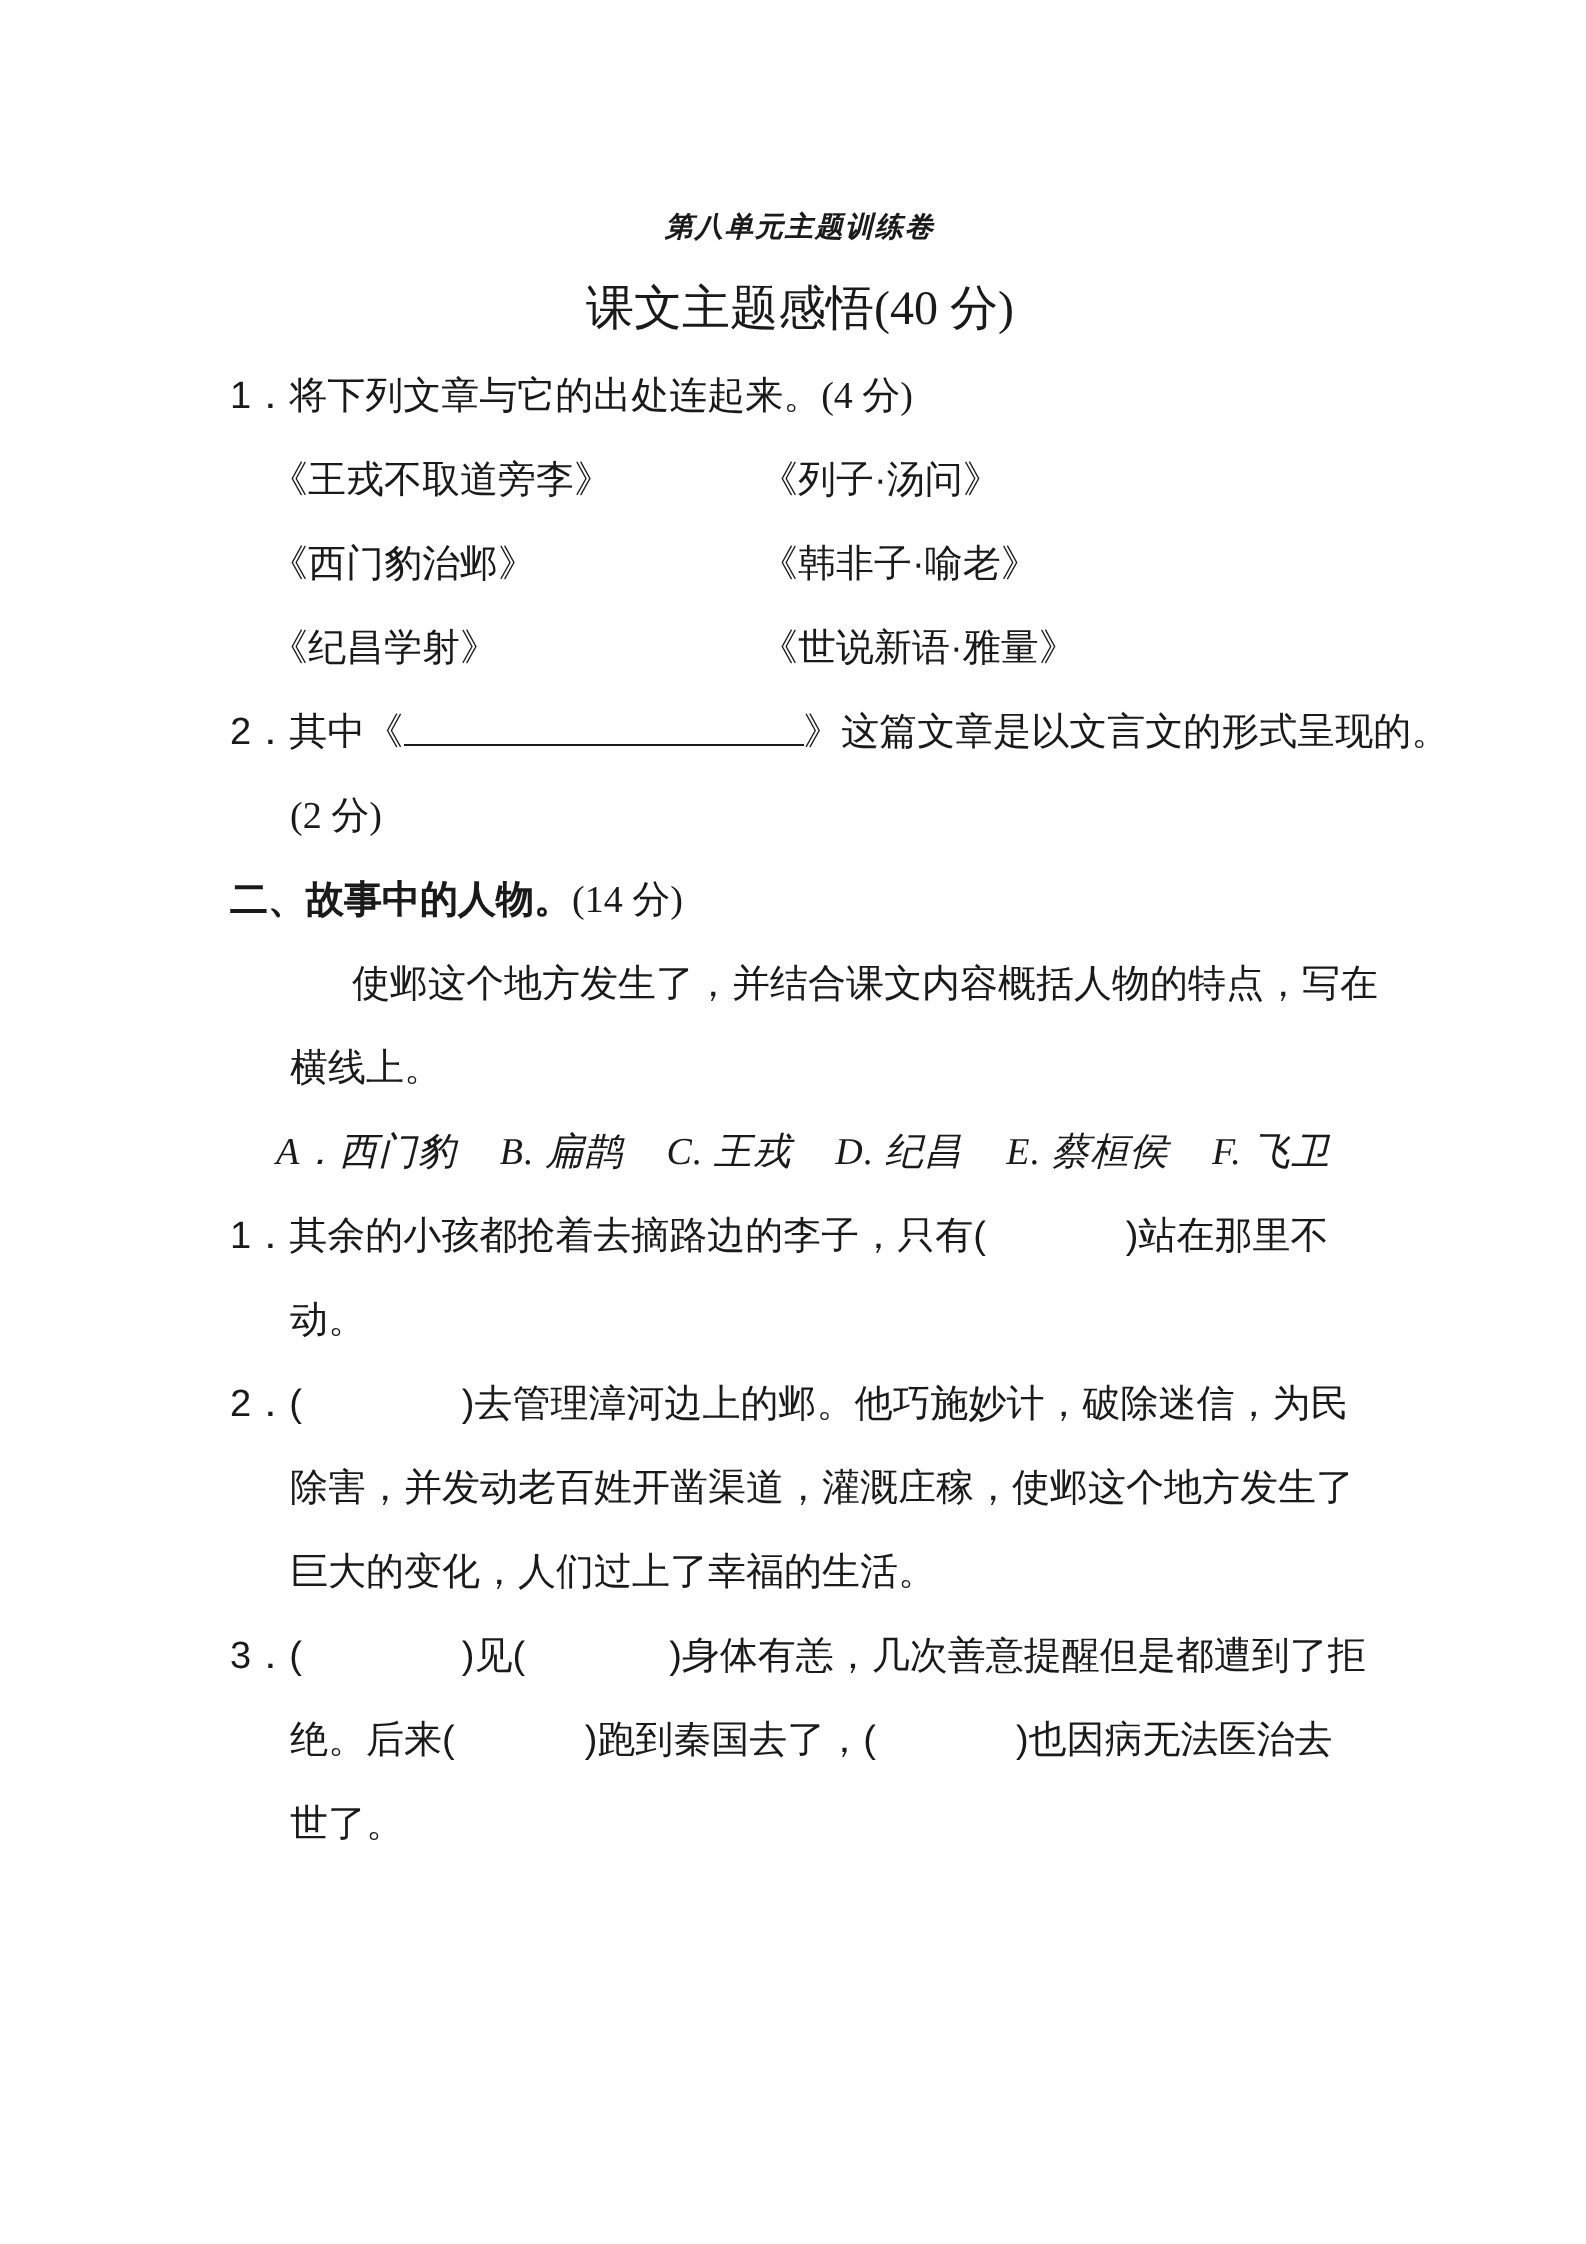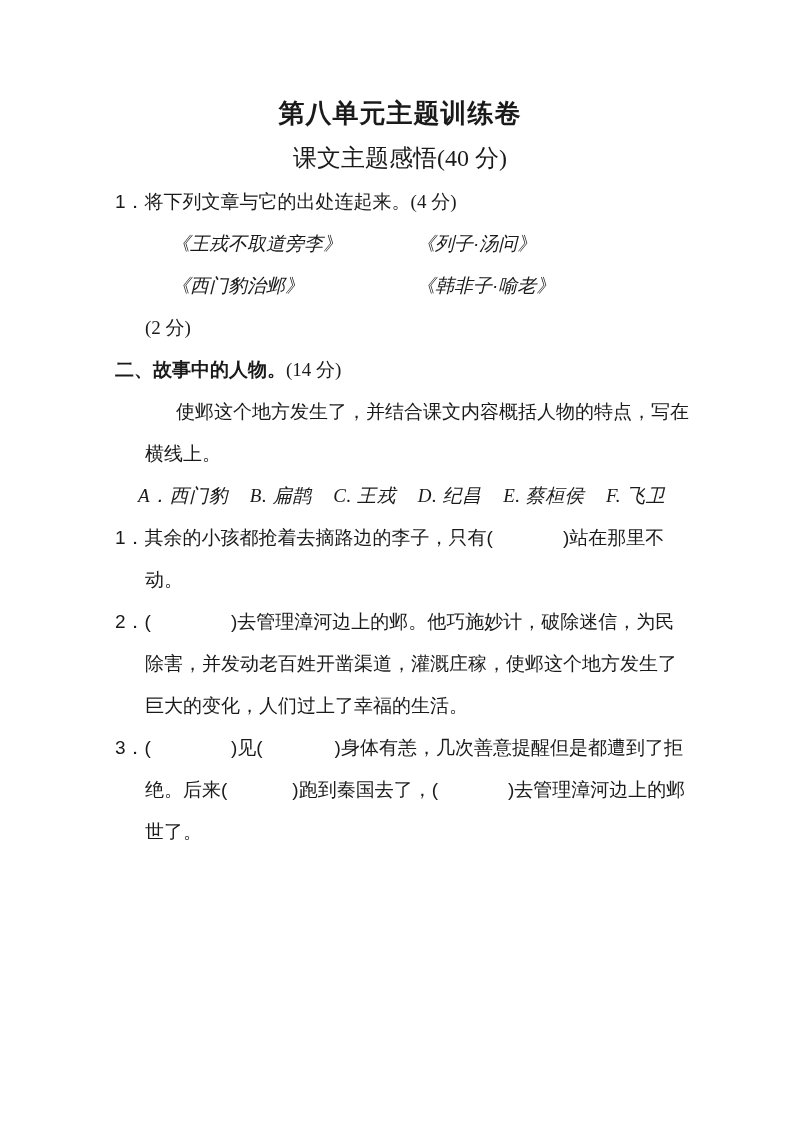--- a/index.html
+++ b/index.html
@@ -15,31 +15,32 @@
     box-sizing:border-box;
     padding:92px 108px 0 115px;
   }
   .line{
     line-height:42px;
     white-space:nowrap;
   }
   .center{text-align:center;}
   .title-text{
     font-weight:bold;
-    font-size:26px;
+    font-size:14px;
     letter-spacing:1px;
+    font-style:italic;
   }
   .subtitle-text{font-size:24px;}
   .bold{font-weight:bold;}
   .serif{font-family:"Liberation Serif", serif;}
   .kai{font-family:"Liberation Serif", serif;font-style:italic;}
   .indent-cont{margin-left:30px;}      
   .indent-intro{margin-left:61px;}     
   .indent-opts{margin-left:23px;}
-  .match-row{display:flex;margin-left:56px;font-style:italic;}
+  .match-row{display:flex;margin-left:20px;}
   .match-left{width:245px;flex:0 0 245px;}
   .gap{display:inline-block;height:1px;vertical-align:baseline;}
   .g65{width:65px;}
   .g70{width:70px;}
   .g72{width:72px;}
   .g80{width:80px;}
   .ublank{
     display:inline-block;
     width:200px;height:20px;
     border-bottom:1.6px solid #1a1a1a;
@@ -68,21 +69,28 @@
   </div>
 
   <div class="line match-row">
     <span class="match-left">《王戎不取道旁李》</span>
     <span>《列子·汤问》</span>
   </div>
   <div class="line match-row">
     <span class="match-left">《西门豹治邺》</span>
     <span>《韩非子·喻老》</span>
   </div>
+  <div class="line match-row">
+    <span class="match-left">《纪昌学射》</span>
+    <span>《世说新语·雅量》</span>
+  </div>
 
+  <div class="line">
+    <span>2．其中《</span><span class="ublank"></span><span>》这篇文章是以文言文的形式呈现的。</span>
+  </div>
   <div class="line indent-cont serif">(2 分)</div>
 
   <div class="line">
     <span class="bold">二、故事中的人物。</span><span class="serif">(14 分)</span>
   </div>
 
   <div class="line indent-intro">使邺这个地方发生了，并结合课文内容概括人物的特点，写在</div>
   <div class="line indent-cont">横线上。</div>
 
   <div class="line indent-opts kai">
@@ -102,17 +110,17 @@
   <div class="line">
     <span>2．(</span><span class="gap g80"></span><span>)去管理漳河边上的邺。他巧施妙计，破除迷信，为民</span>
   </div>
   <div class="line indent-cont">除害，并发动老百姓开凿渠道，灌溉庄稼，使邺这个地方发生了</div>
   <div class="line indent-cont">巨大的变化，人们过上了幸福的生活。</div>
 
   <div class="line">
     <span>3．(</span><span class="gap g80"></span><span>)见(</span><span class="gap g72"></span><span>)身体有恙，几次善意提醒但是都遭到了拒</span>
   </div>
   <div class="line indent-cont">
-    <span>绝。后来(</span><span class="gap g65"></span><span>)跑到秦国去了，(</span><span class="gap g70"></span><span>)去管理漳河边上的邺</span>
+    <span>绝。后来(</span><span class="gap g65"></span><span>)跑到秦国去了，(</span><span class="gap g70"></span><span>)也因病无法医治去</span>
   </div>
   <div class="line indent-cont">世了。</div>
 
 </div>
 
 </body></html>

